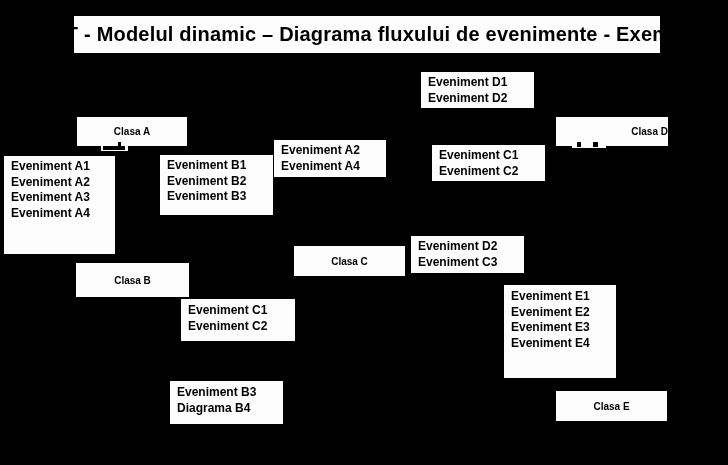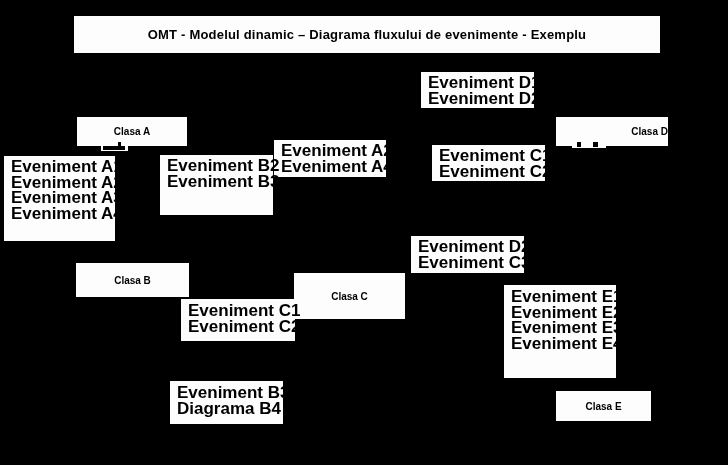--- a/index.html
+++ b/index.html
@@ -16,38 +16,38 @@
     font-family: "Liberation Sans", sans-serif;
   }
   .box {
     position: absolute;
     background: #fdfdfd;
     color: #000000;
     box-sizing: border-box;
   }
   .title {
     font-weight: bold;
-    font-size: 13px;
+    font-size: 20px;
     display: flex;
     align-items: center;
     justify-content: center;
     white-space: nowrap;
     letter-spacing: 0.2px;
   }
   .clasa {
     font-weight: bold;
     font-size: 10px;
     display: flex;
     align-items: center;
     justify-content: center;
     white-space: nowrap;
   }
   .events {
     font-weight: bold;
-    font-size: 17px;
+    font-size: 12px;
     line-height: 15.7px;
     padding: 3px 0 0 7px;
     white-space: nowrap;
   }
   .artifact-part {
     position: absolute;
   }
 </style>
 </head>
 <body>
@@ -63,51 +63,52 @@
   </div>
 
   <div class="box clasa" style="left:556px; top:117px; width:112px; height:29px;justify-content:flex-end;">
     <span>Clasa D</span>
   </div>
 
   <div class="box clasa" style="left:76px; top:263px; width:113px; height:34px;">
     <span>Clasa B</span>
   </div>
 
-  <div class="box clasa" style="left:294px; top:273px; width:111px; height:46px;justify-content:center;">
+  <div class="box clasa" style="left:294px; top:246px; width:111px; height:30px;justify-content:center;">
     <span>Clasa C</span>
   </div>
 
-  <div class="box clasa" style="left:556px; top:391px; width:95px; height:30px;">
+  <div class="box clasa" style="left:556px; top:391px; width:111px; height:30px;">
     <span>Clasa E</span>
   </div>
 
   <div class="box events" style="left:421px; top:72px; width:113px; height:36px;">
     <div>Eveniment D1</div>
     <div>Eveniment D2</div>
   </div>
 
   <div class="box events" style="left:274px; top:140px; width:112px; height:37px;">
     <div>Eveniment A2</div>
     <div>Eveniment A4</div>
   </div>
 
   <div class="box events" style="left:432px; top:145px; width:113px; height:36px;">
     <div>Eveniment C1</div>
     <div>Eveniment C2</div>
   </div>
 
-  <div class="box events" style="left:4px; top:156px; width:111px; height:85px;">
+  <div class="box events" style="left:4px; top:156px; width:111px; height:98px;">
     <div>Eveniment A1</div>
     <div>Eveniment A2</div>
     <div>Eveniment A3</div>
     <div>Eveniment A4</div>
   </div>
 
   <div class="box events" style="left:160px; top:155px; width:113px; height:60px;">
+    <div>Eveniment B1</div>
     <div>Eveniment B2</div>
     <div>Eveniment B3</div>
   </div>
 
   <div class="box events" style="left:411px; top:236px; width:113px; height:37px;">
     <div>Eveniment D2</div>
     <div>Eveniment C3</div>
   </div>
 
   <div class="box events" style="left:181px; top:299px; width:114px; height:42px; padding-top:4px;">

